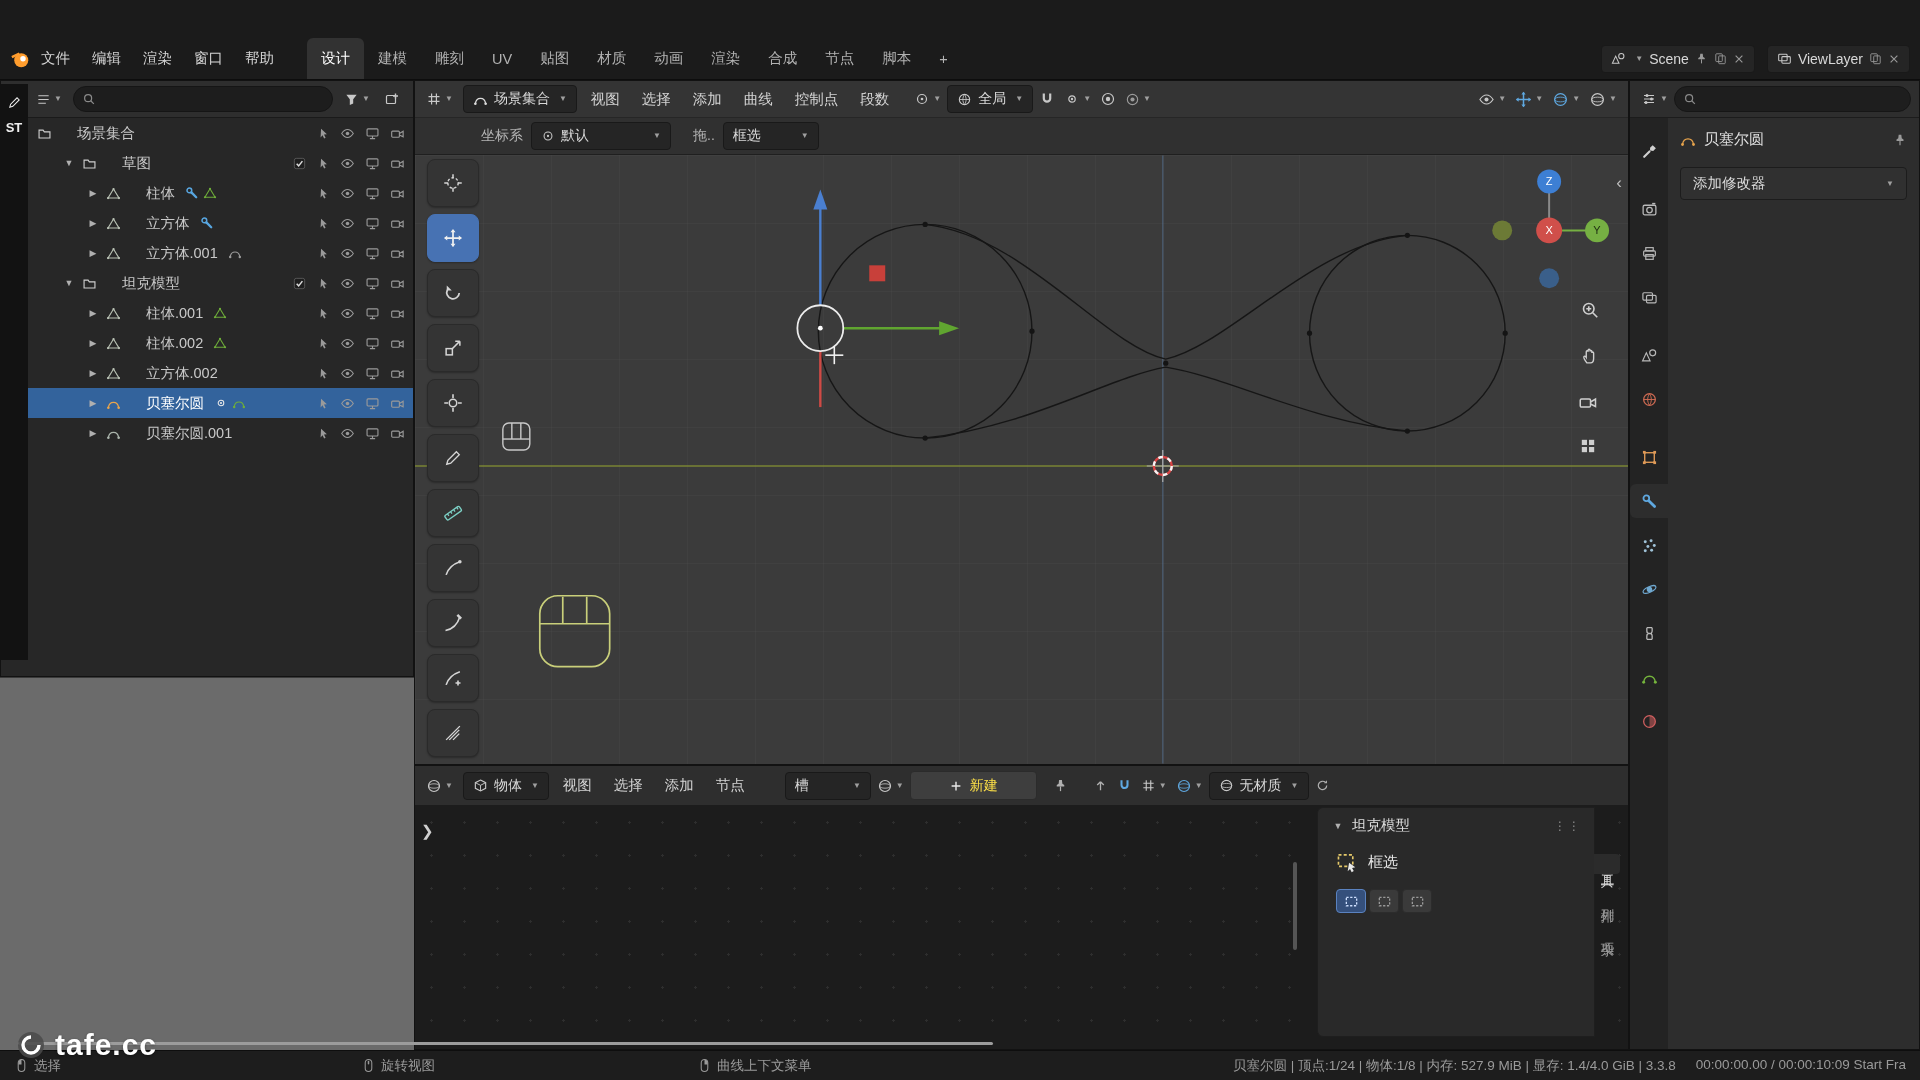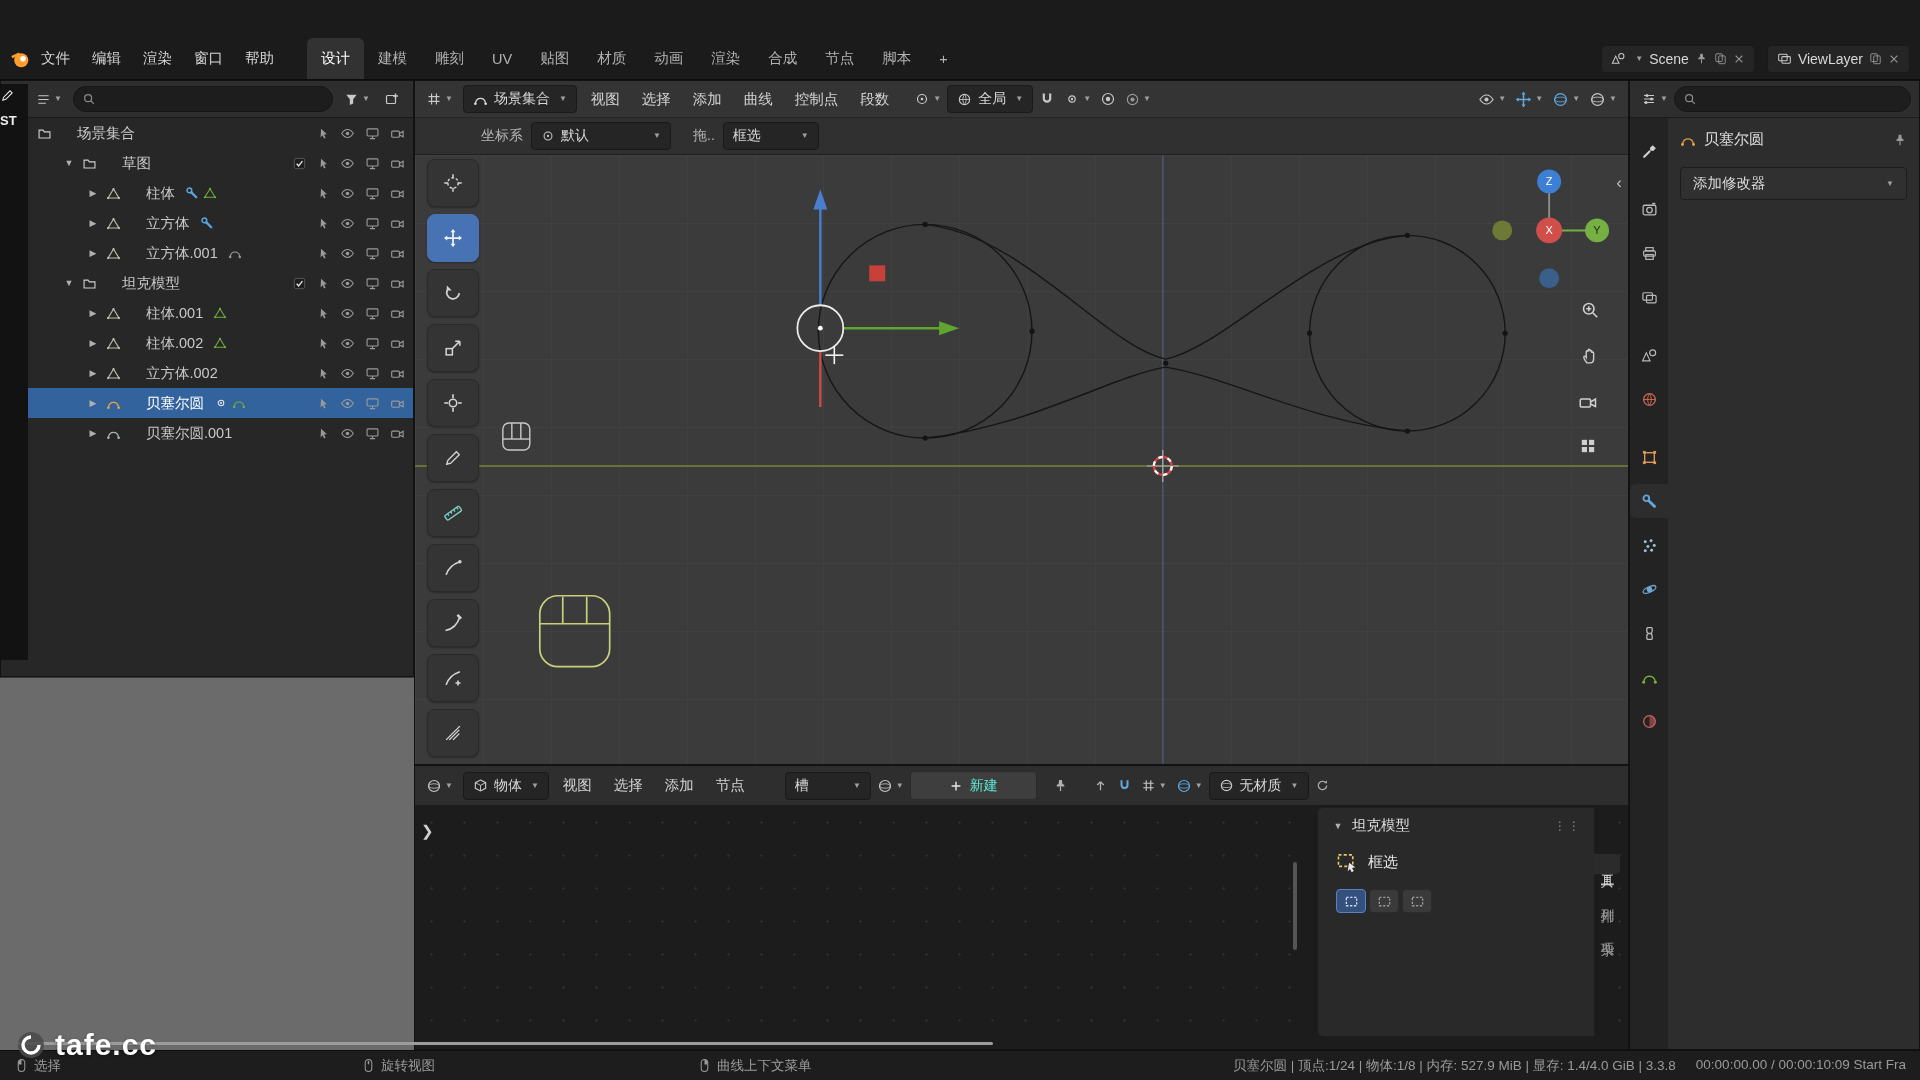--- a/index.html
+++ b/index.html
@@ -51,21 +51,21 @@
 .tool-btn.active{background:#4772b3;border-color:#4772b3}
 .vp-side-btn{position:absolute;width:34px;height:34px;display:flex;align-items:center;justify-content:center;color:#cfcfcf}
 #vp-chevron{position:absolute;right:6px;top:18px;color:#bdbdbd;font-size:17px}
 .hud-line{white-space:nowrap}
 
 #nodeed{position:absolute;left:414px;top:765px;width:1215px;height:285px;border:1px solid #121212;background:#1c1c1c}
 #ne-hdr{height:40px;background:#2e2e2e;border-bottom:1px solid #1c1c1c}
 #ne-canvas{position:relative;width:100%;height:243px;background:#1c1c1c;background-image:radial-gradient(#2e2e2e 1.1px,transparent 1.2px);background-size:33px 33px;overflow:hidden}
 #ne-chevron{position:absolute;left:6px;top:16px;color:#cfcfcf;font-size:15px}
 #ne-scroll{position:absolute;left:878px;top:56px;width:4px;height:88px;background:#555;border-radius:2px}
-#new-btn{display:inline-flex;align-items:center;justify-content:center;gap:7px;background:#3e3e3e;border:1px solid #2b2b2b;border-radius:4px;height:29px;padding:0 38px;color:#5eead4}
+#new-btn{display:inline-flex;align-items:center;justify-content:center;gap:7px;background:#3e3e3e;border:1px solid #2b2b2b;border-radius:4px;height:29px;padding:0 38px;color:#fde047}
 #atool-panel{position:absolute;left:902px;top:1px;width:278px;height:230px;background:rgba(42,42,42,.96);border:1px solid #1e1e1e;border-radius:6px 0 0 6px;padding:8px 12px}
 .atp-hdr{display:flex;align-items:center;gap:6px;color:#dedede;font-size:14.5px}
 .atp-dots{margin-left:auto;color:#8a8a8a;letter-spacing:2px;font-size:12px}
 .atp-tool{display:flex;align-items:center;gap:10px;margin:16px 0 0 6px;color:#e6e6e6;font-size:15px}
 .atp-toggles{display:flex;gap:3px;margin:16px 0 0 6px}
 .atp-tg{width:30px;height:24px;border-radius:4px;display:flex;align-items:center;justify-content:center;background:#3a3a3a;border:1px solid #2c2c2c}
 .atp-tg.on{background:#35507c;border-color:#5a82c0}
 #side-tabs{position:absolute;right:0;top:48px;width:34px;display:flex;flex-direction:column;align-items:flex-start}
 .vtab{writing-mode:vertical-rl;padding:10px 4px;font-size:13.5px;color:#9a9a9a;margin-bottom:14px;border-radius:0 4px 4px 0;background:transparent}
 .vtab.active{background:#2b2b2b;color:#ddd}
@@ -79,21 +79,21 @@
 .ptab.gap{margin-top:14px}
 .ptab.active{background:#2d2d2d;border-radius:6px 0 0 6px}
 #pr-body{margin-left:38px;padding:12px 12px 0 12px}
 #pr-crumb{display:flex;align-items:center;gap:8px;color:#e0e0e0;font-size:15px}
 #pr-addmod{margin-top:18px;height:33px;background:#303030;border:1px solid #1c1c1c;border-radius:4px;display:flex;align-items:center;justify-content:space-between;padding:0 12px;color:#dcdcdc;font-size:14.5px}
 
 #statusbar{position:absolute;left:0;top:1050px;width:1920px;height:30px;background:#1d1d1d;border-top:1px solid #0e0e0e;display:flex;align-items:center;padding:0 14px;color:#9a9a9a;font-size:13.5px}
 .st-item{display:inline-flex;align-items:center;gap:5px;white-space:nowrap}
 #status-right{margin-left:auto;display:flex;gap:20px;white-space:nowrap;color:#9a9a9a}
 
-#overlay-strip{position:absolute;left:0;top:84px;width:28px;height:576px;background:#121212;z-index:40;display:flex;flex-direction:column;align-items:flex-start;padding-top:4px;gap:10px}
+#overlay-strip{position:absolute;left:0;top:84px;width:28px;height:576px;background:#121212;z-index:40;display:flex;flex-direction:column;align-items:center;padding-top:11px;gap:10px}
 #overlay-strip .st-label{color:#eee;font-size:13px;font-weight:bold;line-height:15px;text-align:center}
 #watermark{position:absolute;left:16px;top:1028px;display:flex;align-items:center;gap:9px;z-index:70}
 #watermark .wm-text{color:#fff;font-size:30px;font-weight:bold;letter-spacing:1px;text-shadow:0 1px 3px rgba(0,0,0,.4)}
 </style>
 </head>
 <body>
 
 <div id="app">
 
 

